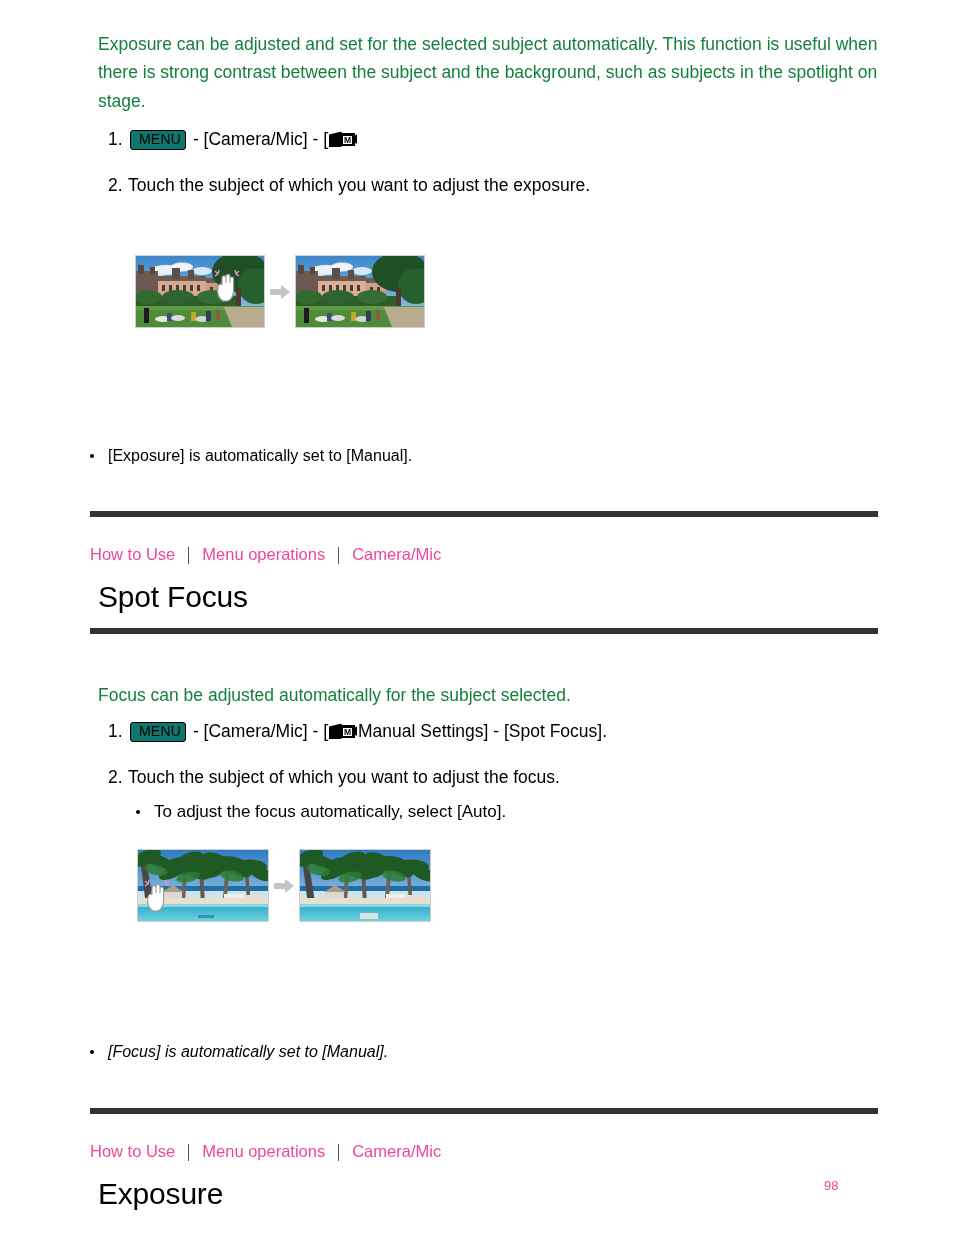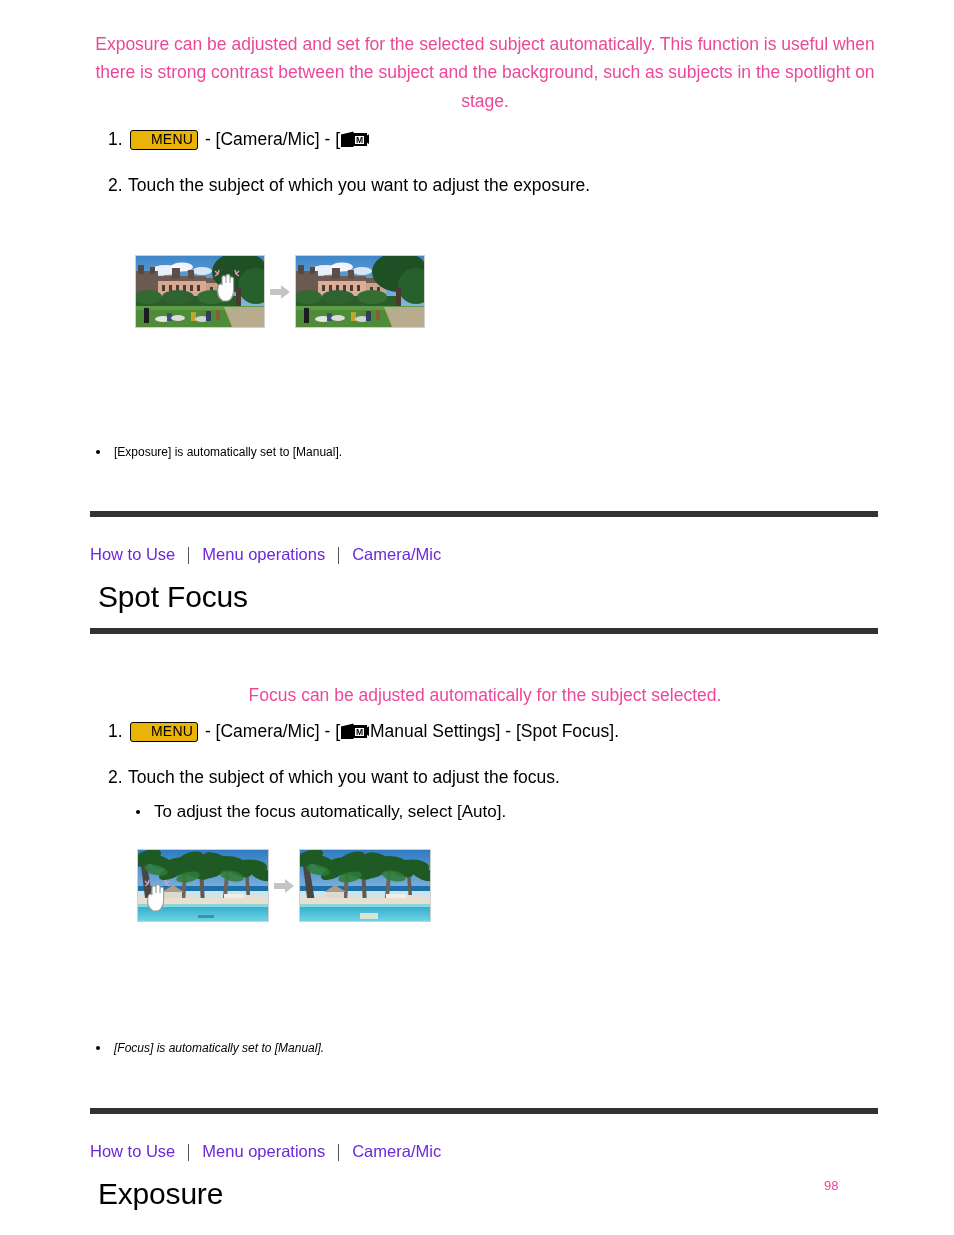--- a/index.html
+++ b/index.html
@@ -20,44 +20,43 @@
   .page {
     position: relative;
     width: 954px;
     height: 1235px;
     padding: 0;
   }
 
   
   .intro-para {
     position: absolute;
-    left: 90px;
+    left: 98px;
     width: 790px;
     font-size: 17.5px;
     line-height: 28.5px;
-    color: #ec4899;
-    text-align: center;
+    color: #15803d;
   }
 
   .rule {
     position: absolute;
     left: 90px;
     width: 788px;
     height: 6px;
     background: #333333;
   }
 
   
   .breadcrumb {
     position: absolute;
     left: 90px;
     display: flex;
     align-items: center;
     font-size: 16.5px;
-    color: #6d28d9;
+    color: #ec4899;
     white-space: nowrap;
   }
   .crumb { padding: 0; }
   .crumb-sep {
     display: inline-block;
     width: 1px;
     height: 17px;
     background: #555;
     margin: 0 13px;
     position: relative;
@@ -117,48 +116,48 @@
     top: 10px;
     width: 4px;
     height: 4px;
     border-radius: 50%;
     background: #000;
   }
 
   
   .note-bullet {
     position: absolute;
-    left: 88px;
+    left: 82px;
     padding-left: 26px;
-    font-size: 12px;
+    font-size: 16px;
     line-height: 24px;
   }
   .note-bullet::before {
     content: "";
     position: absolute;
     left: 8px;
     top: 10px;
     width: 4px;
     height: 4px;
     border-radius: 50%;
     background: #000;
   }
 
   
   .menu-key {
     display: inline-block;
     border: 1.6px solid #000;
     border-radius: 3px;
-    padding: 0px 4px 1px 20px;
+    padding: 0px 4px 1px 8px;
     font-size: 14px;
     line-height: 17px;
     letter-spacing: 0.2px;
     vertical-align: 1px;
     margin: 0 2px;
-    background: #eab308;
+    background: #0f766e;
   }
 
   
   .cam-icon {
     display: inline-block;
     width: 28px;
     height: 17px;
     vertical-align: -3px;
     margin: 0 1px 0 1px;
   }

